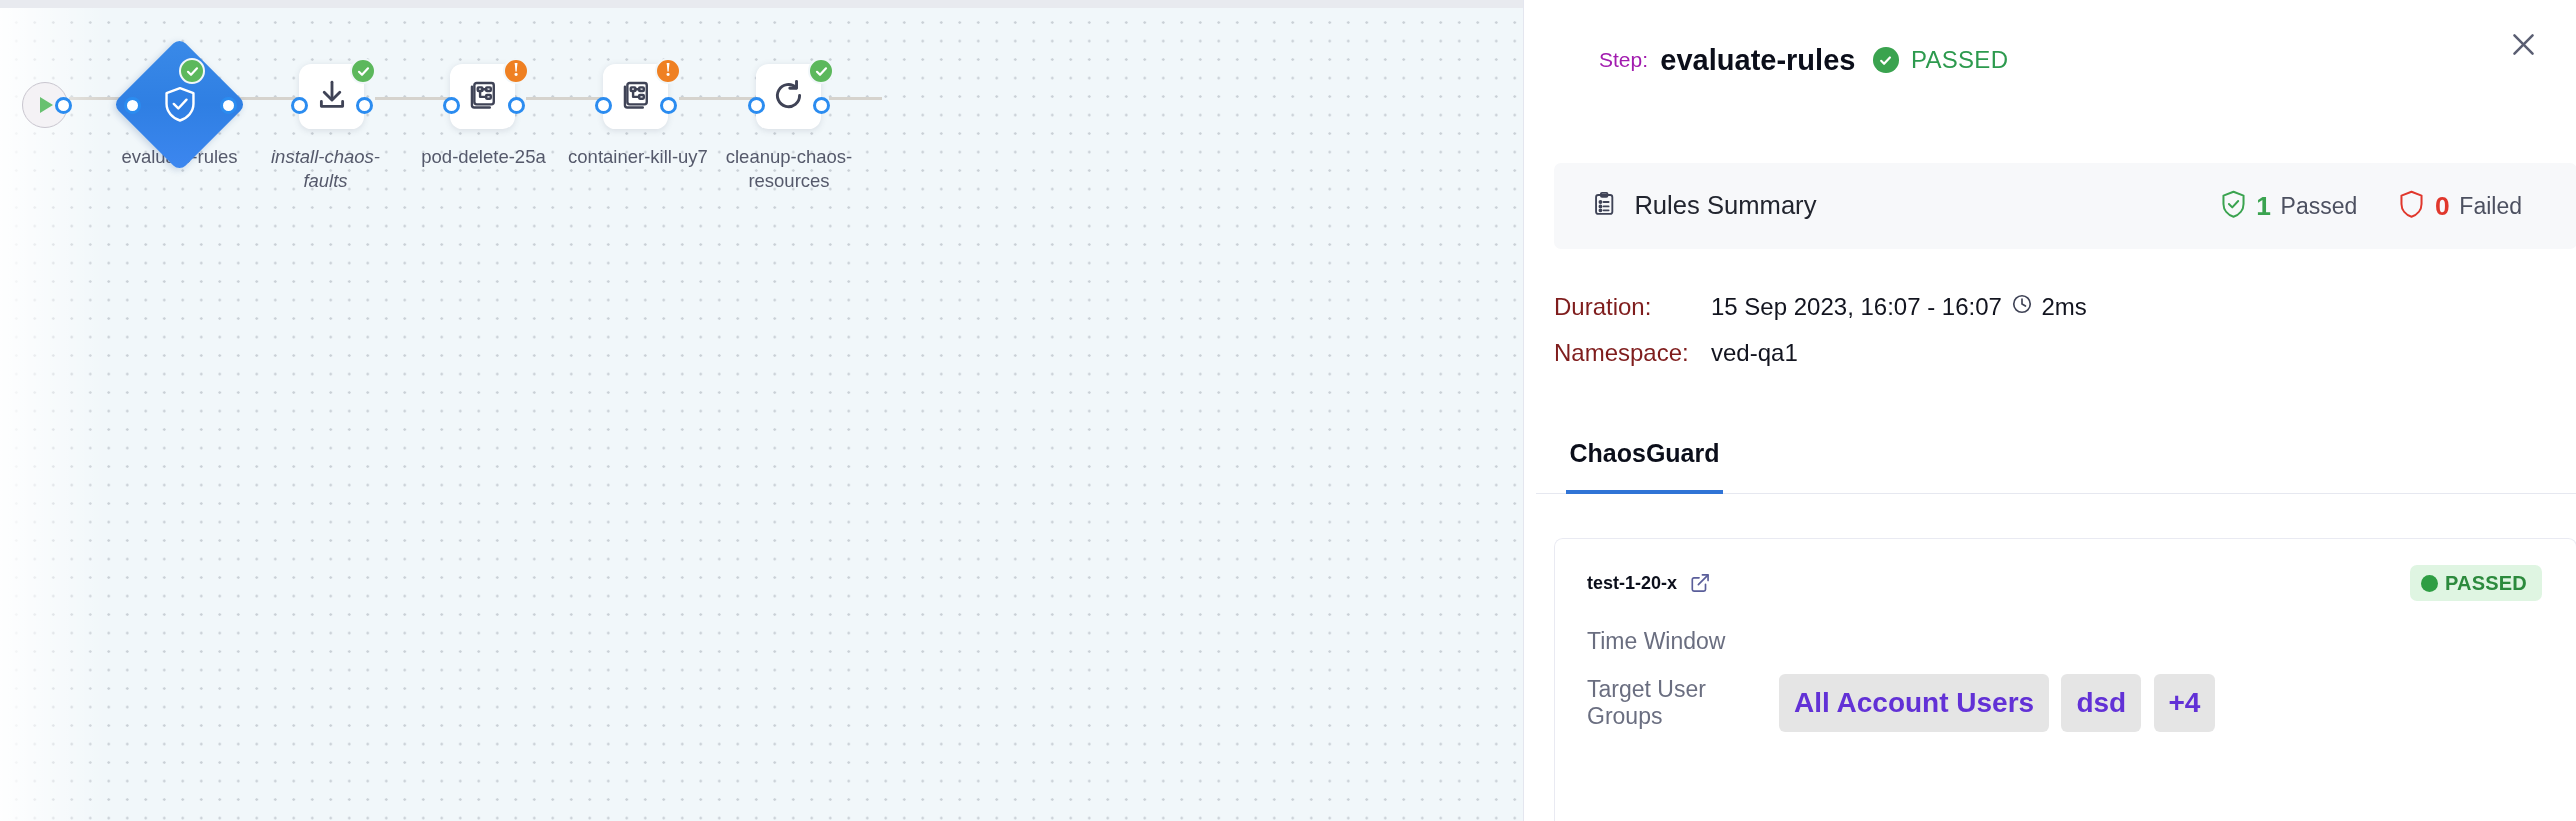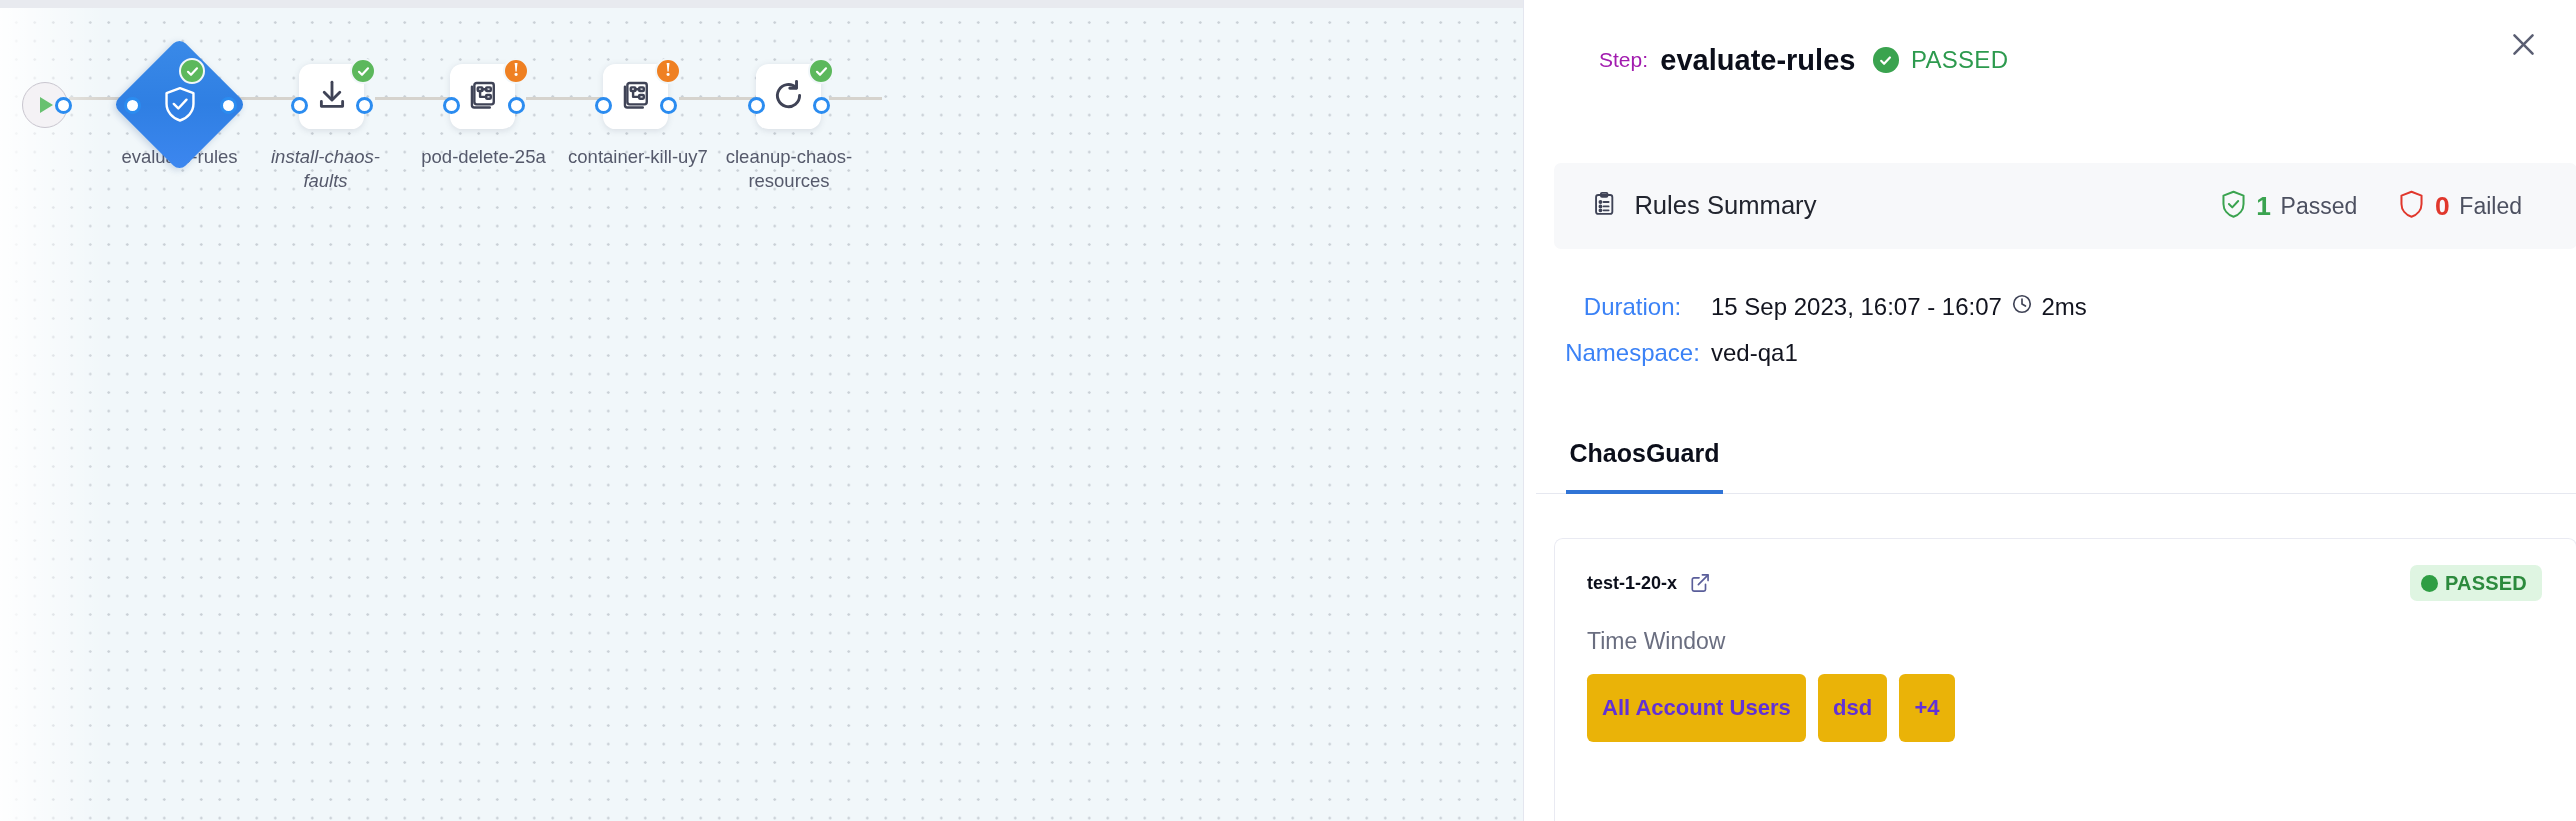--- a/index.html
+++ b/index.html
@@ -140,21 +140,21 @@
   .rules-title { font-size: 25.6px; color: #22252f; }
   .rules-right { display: flex; align-items: center; gap: 41px; margin-left: auto; margin-right: 55px; }
   .rule-stat { display: flex; align-items: center; gap: 9.7px; }
   .rule-num { font-size: 26.4px; font-weight: 700; }
   .rule-num.green { color: #3aa34f; }
   .rule-num.red { color: #e0372c; }
   .rule-word { font-size: 23px; color: #4c5060; }
 
   .kv-block { position: absolute; left: 30px; top: 284px; }
   .kv-row { display: flex; align-items: center; height: 46px; }
-  .kv-key { width: 157px; font-size: 24px; color: #3b82f6; text-align: center; }
+  .kv-key { width: 157px; font-size: 24px; color: #7f1d1d; }
   .kv-val { font-size: 24px; color: #12141f; display: flex; align-items: center; gap: 8.8px; }
   .kv-val .ms { font-size: 24px; color: #12141f; }
 
   .tabs-row {
     position: absolute; left: 12px; top: 434px; width: 100%; height: 60px;
     border-bottom: 1.3px solid #e6e8f0;
   }
   .tab {
     position: absolute; left: 30px; top: 0; height: 60px;
     display: flex; align-items: flex-start; padding-top: 5.3px;
@@ -182,22 +182,22 @@
 
   .guard-rows { padding: 25px 32px 0 32px; }
   .g-row { display: flex; align-items: flex-start; margin-bottom: 19.4px; }
   .g-key { width: 192px; font-size: 23px; color: #6a6e80; padding-top: 1.8px; }
   .g-val { font-size: 23px; color: #12141f; }
   .g-val .bold { font-weight: 700; }
   .g-sub { font-size: 23px; color: #12141f; margin-top: 14px; }
   .g-sub .sep { color: #b9bcc8; padding: 0 5.3px; }
   .chips { display: flex; gap: 12.3px; align-items: center; }
   .chip {
-    background: #eab308; color: #6231d6; border-radius: 6.2px;
-    padding: 21px 15px; font-size: 22px; font-weight: 600;
+    background: #e5e5e5; color: #6231d6; border-radius: 6.2px;
+    padding: 13px 15px; font-size: 28px; font-weight: 600;
   }
 </style>
 </head>
 <body>
 
 <div id="root">
 
   <div class="top-strip"></div>
 
   <div class="canvas">
@@ -419,20 +419,21 @@
           <span class="status-text">PASSED</span>
         </span>
       </div>
 
       <div class="guard-rows">
         <div class="g-row">
           <span class="g-key">Time Window</span>
         </div>
 
         <div class="g-row">
+          <span class="g-key">Target User Groups</span>
           <span class="chips">
             <span class="chip">All Account Users</span>
             <span class="chip">dsd</span>
             <span class="chip">+4</span>
           </span>
         </div>
       </div>
     </div>
 
   </div>

